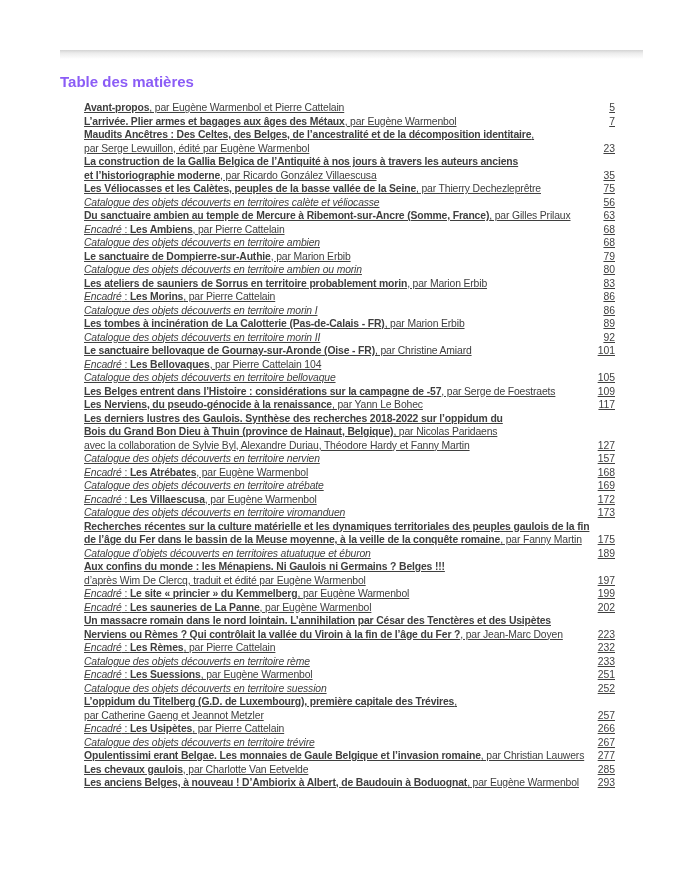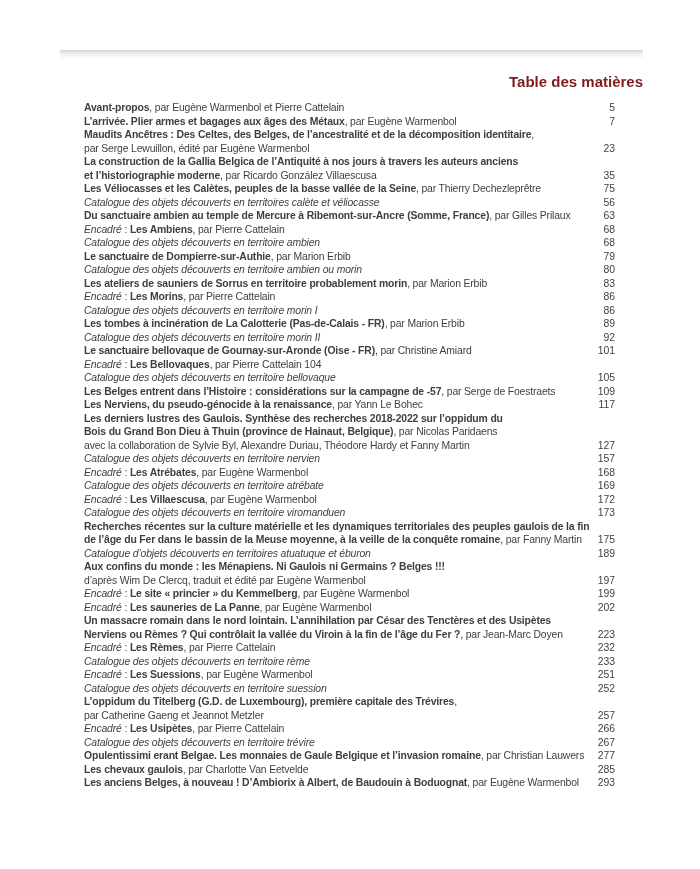--- a/index.html
+++ b/index.html
@@ -23,37 +23,38 @@
     top: 50px;
     width: 583px;
     background: #ffffff;
   }
   .sheet-edge {
     height: 9px;
     background: linear-gradient(to bottom, #d4d4d4 0%, #ececec 35%, #ffffff 100%);
   }
   .page-title {
     margin: 14px 0 11px 0;
-    text-align: right;
+    text-align: left;
     font-size: 15px;
     font-weight: bold;
-    color: #7f1d1d;
+    color: #8b5cf6;
   }
   .toc {
     padding: 0 28px 0 24px;
   }
   .toc-row {
     display: flex;
     justify-content: space-between;
     align-items: baseline;
     font-size: 10.4px;
     line-height: 13.5px;
     letter-spacing: -0.15px;
     color: #3f3f3f;
     white-space: nowrap;
+    text-decoration: underline;
   }
   .segs { flex: 1 1 auto; overflow: visible; }
   .page {
     flex: 0 0 auto;
     min-width: 26px;
     text-align: right;
     letter-spacing: 0;
   }
   .seg-b { font-weight: bold; }
   .seg-i { font-style: italic; }

